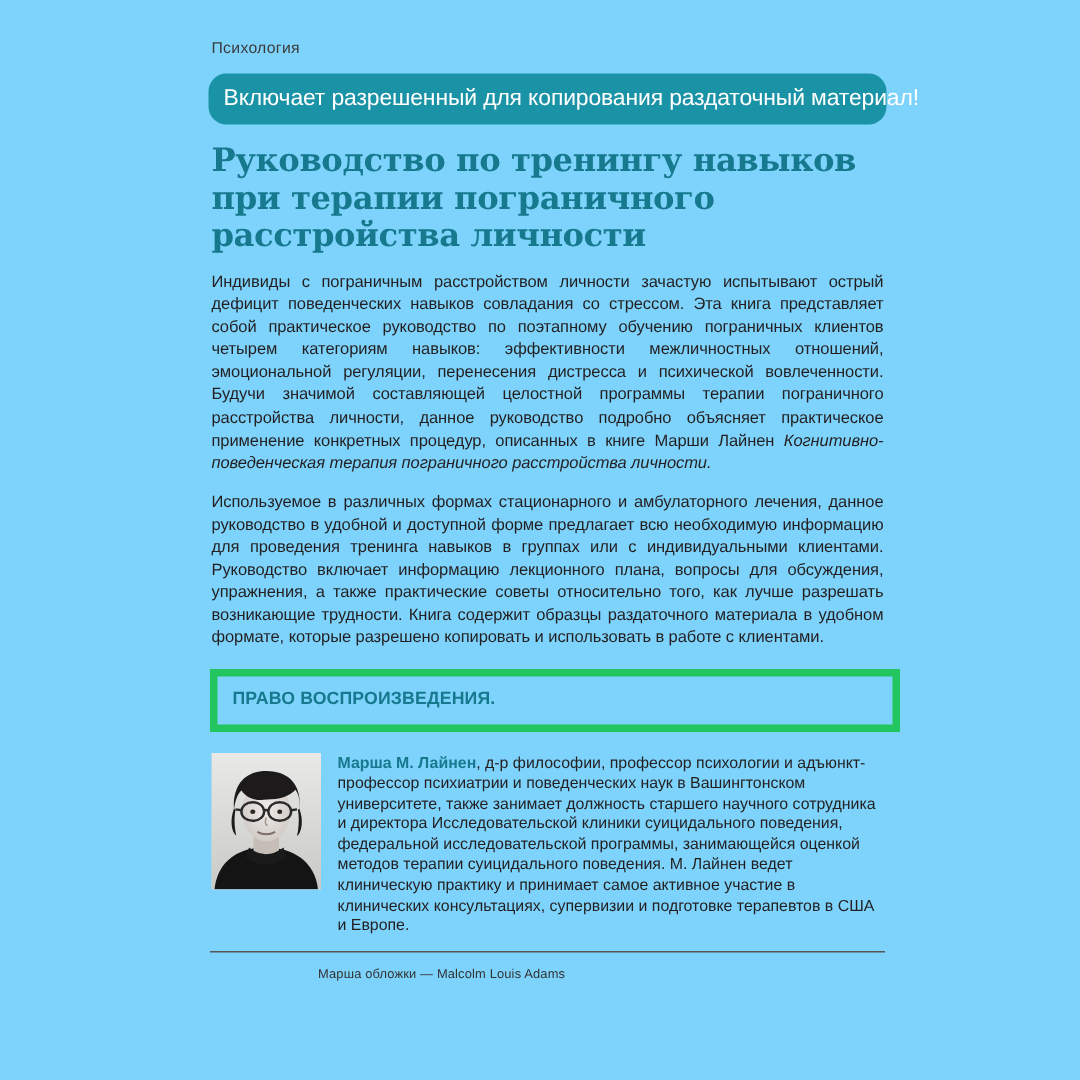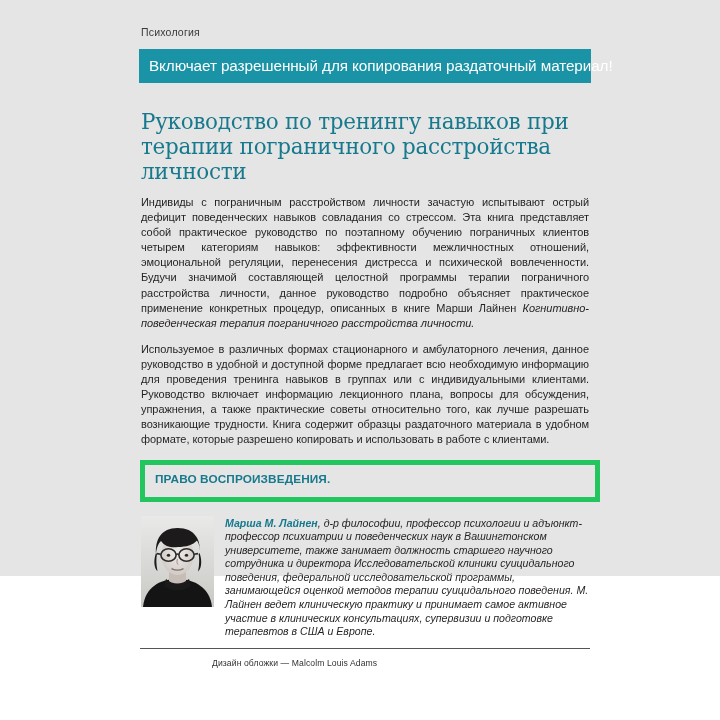--- a/index.html
+++ b/index.html
@@ -10,22 +10,22 @@
   body {
     width: 720px;
     height: 720px;
     overflow: hidden;
     font-family: "Liberation Sans", sans-serif;
     color: #231f20;
   }
   .page {
     position: relative;
     width: 720px;
-    height: 576px;
-    background: #e5e5e5;
+    height: 720px;
+    background: #7dd3fc;
   }
   .content {
     position: absolute;
     left: 139px;
     top: 0;
     width: 452px;
   }
 
   
   .category {
@@ -40,29 +40,30 @@
   
   .banner {
     margin-top: 10px;
     background: #1b93a6;
     color: #ffffff;
     font-size: 15.3px;
     line-height: 19px;
     padding: 7px 10px 8px 10px;
     letter-spacing: -0.1px;
     white-space: nowrap;
+    border-radius: 12px;
   }
 
   
   .title {
-    margin-top: 26px;
+    margin-top: 12px;
     padding-left: 2px;
     color: #16798d;
     font-family: "DejaVu Serif", "Liberation Serif", serif;
-    font-weight: normal;
+    font-weight: bold;
     font-size: 21.5px;
     line-height: 25px;
     letter-spacing: -0.3px;
   }
 
   
   .body-area {
     margin-top: 11px;
     padding-left: 2px;
     width: 448px;
@@ -102,21 +103,20 @@
     text-align: justify;
     color: #231f20;
   }
 
   
   .author-block {
     margin-top: 14px;
     padding-left: 2px;
     display: flex;
     align-items: flex-start;
-    font-style: italic;
   }
   .portrait {
     width: 73px;
     height: 91px;
     flex: 0 0 73px;
     margin-right: 11px;
     background: #d8d8d6;
     position: relative;
     overflow: hidden;
   }
@@ -211,16 +211,16 @@
 
           <path d="M36.5 43 Q35 47.5 37.4 48.4" fill="none" stroke="#a59a92" stroke-width="1.1"></path>
           <path d="M30.5 52.6 Q36.5 55.8 42.5 52.6" fill="none" stroke="#7d6f68" stroke-width="1.3"></path>
         </svg>
       </div>
       <div class="author-text"><span class="author-name">Марша М. Лайнен</span><span>, д-р философии, профессор психологии и адъюнкт-профессор психиатрии и поведенческих наук в Вашингтонском университете, также занимает должность старшего научного сотрудника и директора Исследовательской клиники суицидального поведения, федеральной исследовательской программы, занимающейся оценкой методов терапии суицидального поведения. М. Лайнен ведет клиническую практику и принимает самое активное участие в клинических консультациях, супервизии и подготовке терапевтов в США и Европе.</span></div>
     </div>
 
     <div class="rule"></div>
 
-    <div class="credit">Дизайн обложки — Malcolm Louis Adams</div>
+    <div class="credit">Марша обложки — Malcolm Louis Adams</div>
 
   </div>
 </div>
 
 </body></html>

